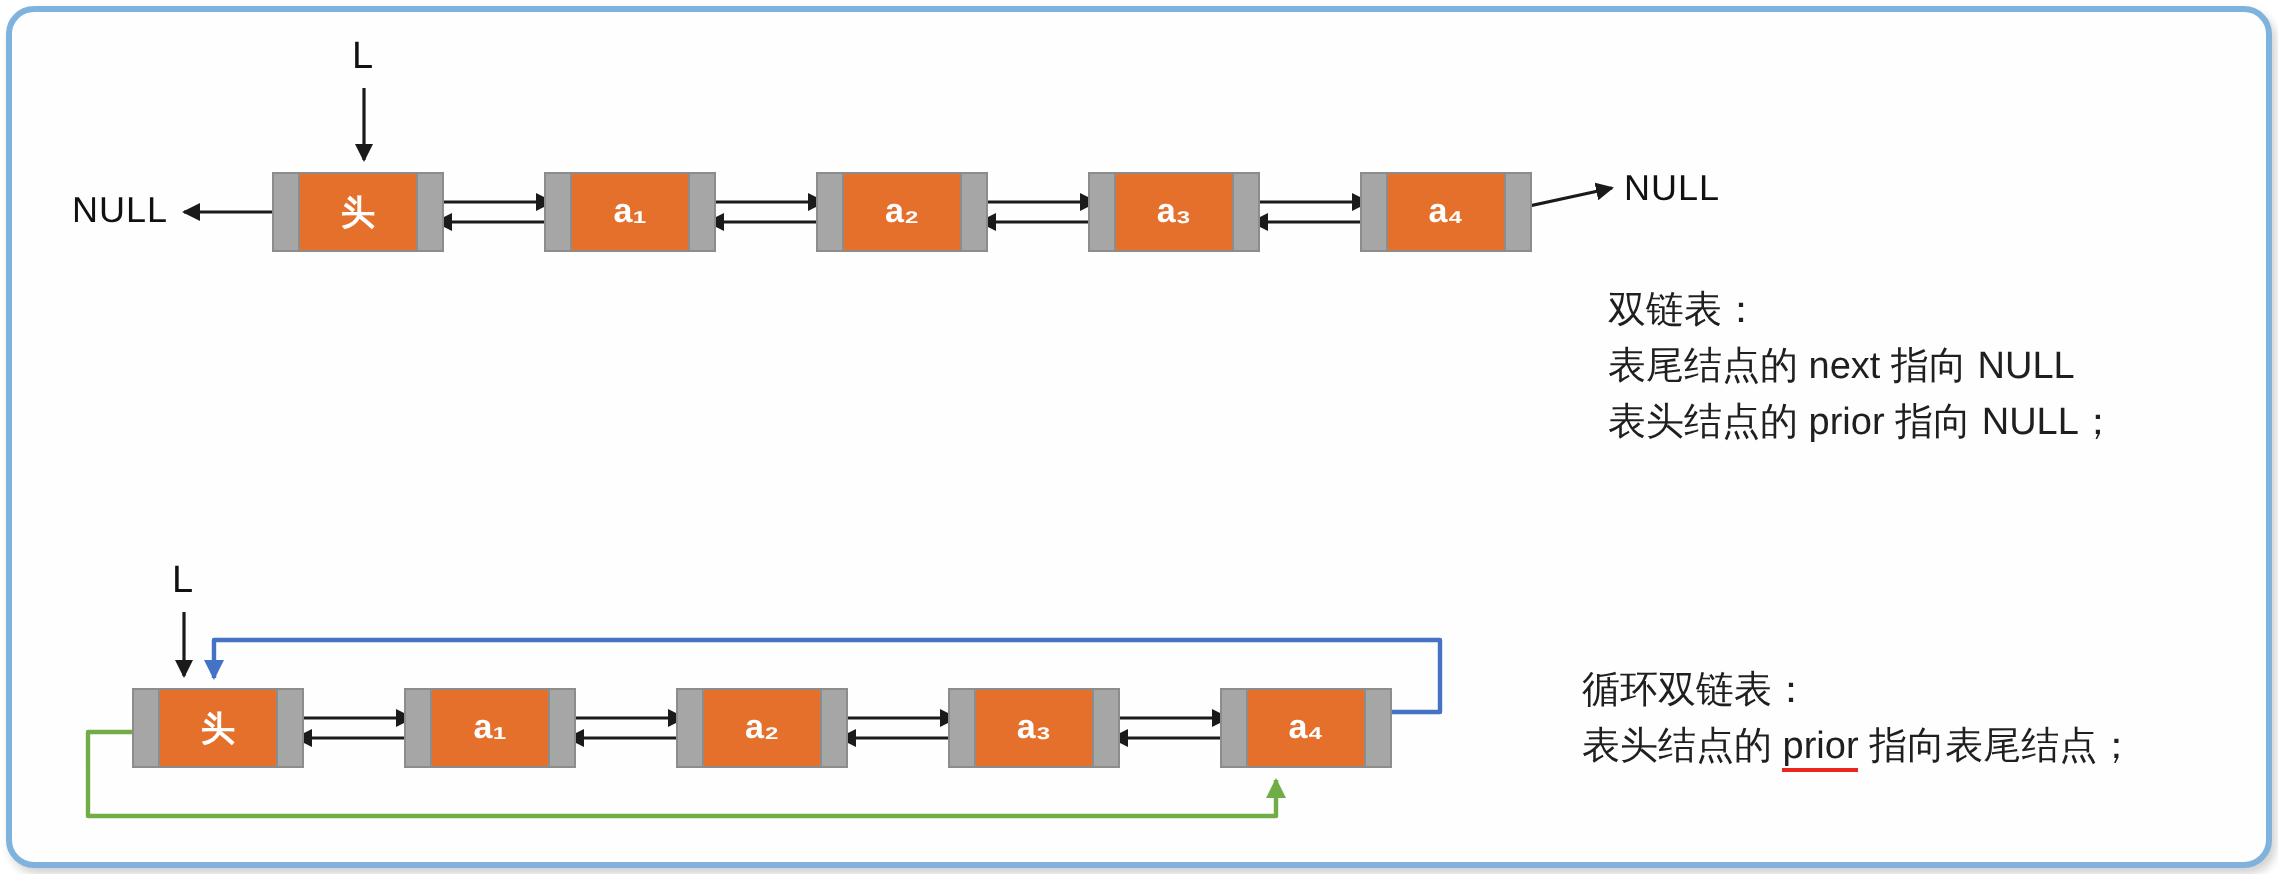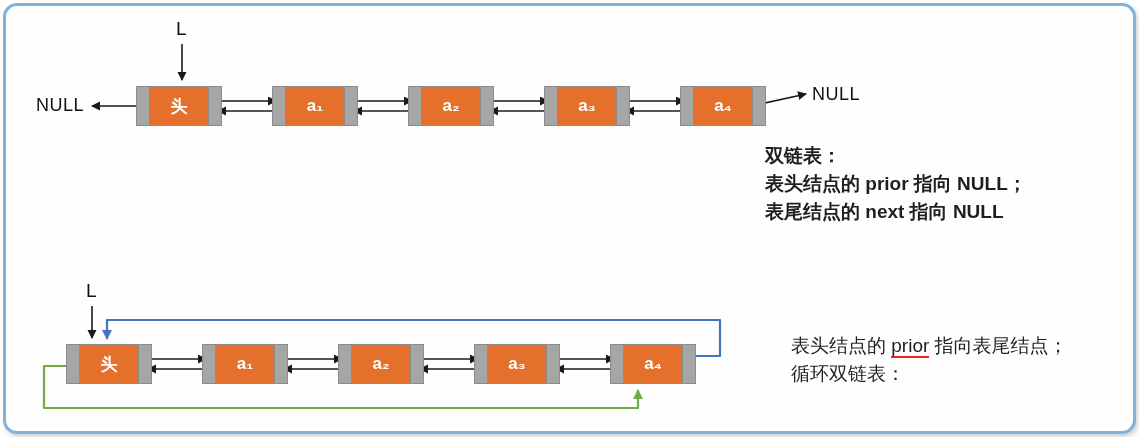--- a/index.html
+++ b/index.html
@@ -104,24 +104,24 @@
       <div class="tab left"></div>
       <div class="core">a₃</div>
       <div class="tab right"></div>
     </div>
     <div class="node" style="left:674px; top:80px;">
       <div class="tab left"></div>
       <div class="core">a₄</div>
       <div class="tab right"></div>
     </div>
 
-    <div class="notes" style="left:759px; top:136px;font-weight:bold;">
+    <div class="notes" style="left:798px; top:136px;">
       <div>双链表：</div>
+      <div>表尾结点的 next 指向 NULL</div>
       <div>表头结点的 prior 指向 NULL；</div>
-      <div>表尾结点的 next 指向 NULL</div>
     </div>
   </div>
 
   <div>
     <span class="lbl" style="left:80px; top:274px;">L</span>
 
     <div class="node" style="left:60px; top:338px;">
       <div class="tab left"></div>
       <div class="core">头</div>
       <div class="tab right"></div>
@@ -141,18 +141,18 @@
       <div class="core">a₃</div>
       <div class="tab right"></div>
     </div>
     <div class="node" style="left:604px; top:338px;">
       <div class="tab left"></div>
       <div class="core">a₄</div>
       <div class="tab right"></div>
     </div>
 
     <div class="notes" style="left:785px; top:326px;">
+      <div>循环双链表：</div>
       <div><span>表头结点的 </span><span class="red-u">prior</span><span> 指向表尾结点；</span></div>
-      <div>循环双链表：</div>
     </div>
   </div>
 
 </div>
 
 </body></html>

